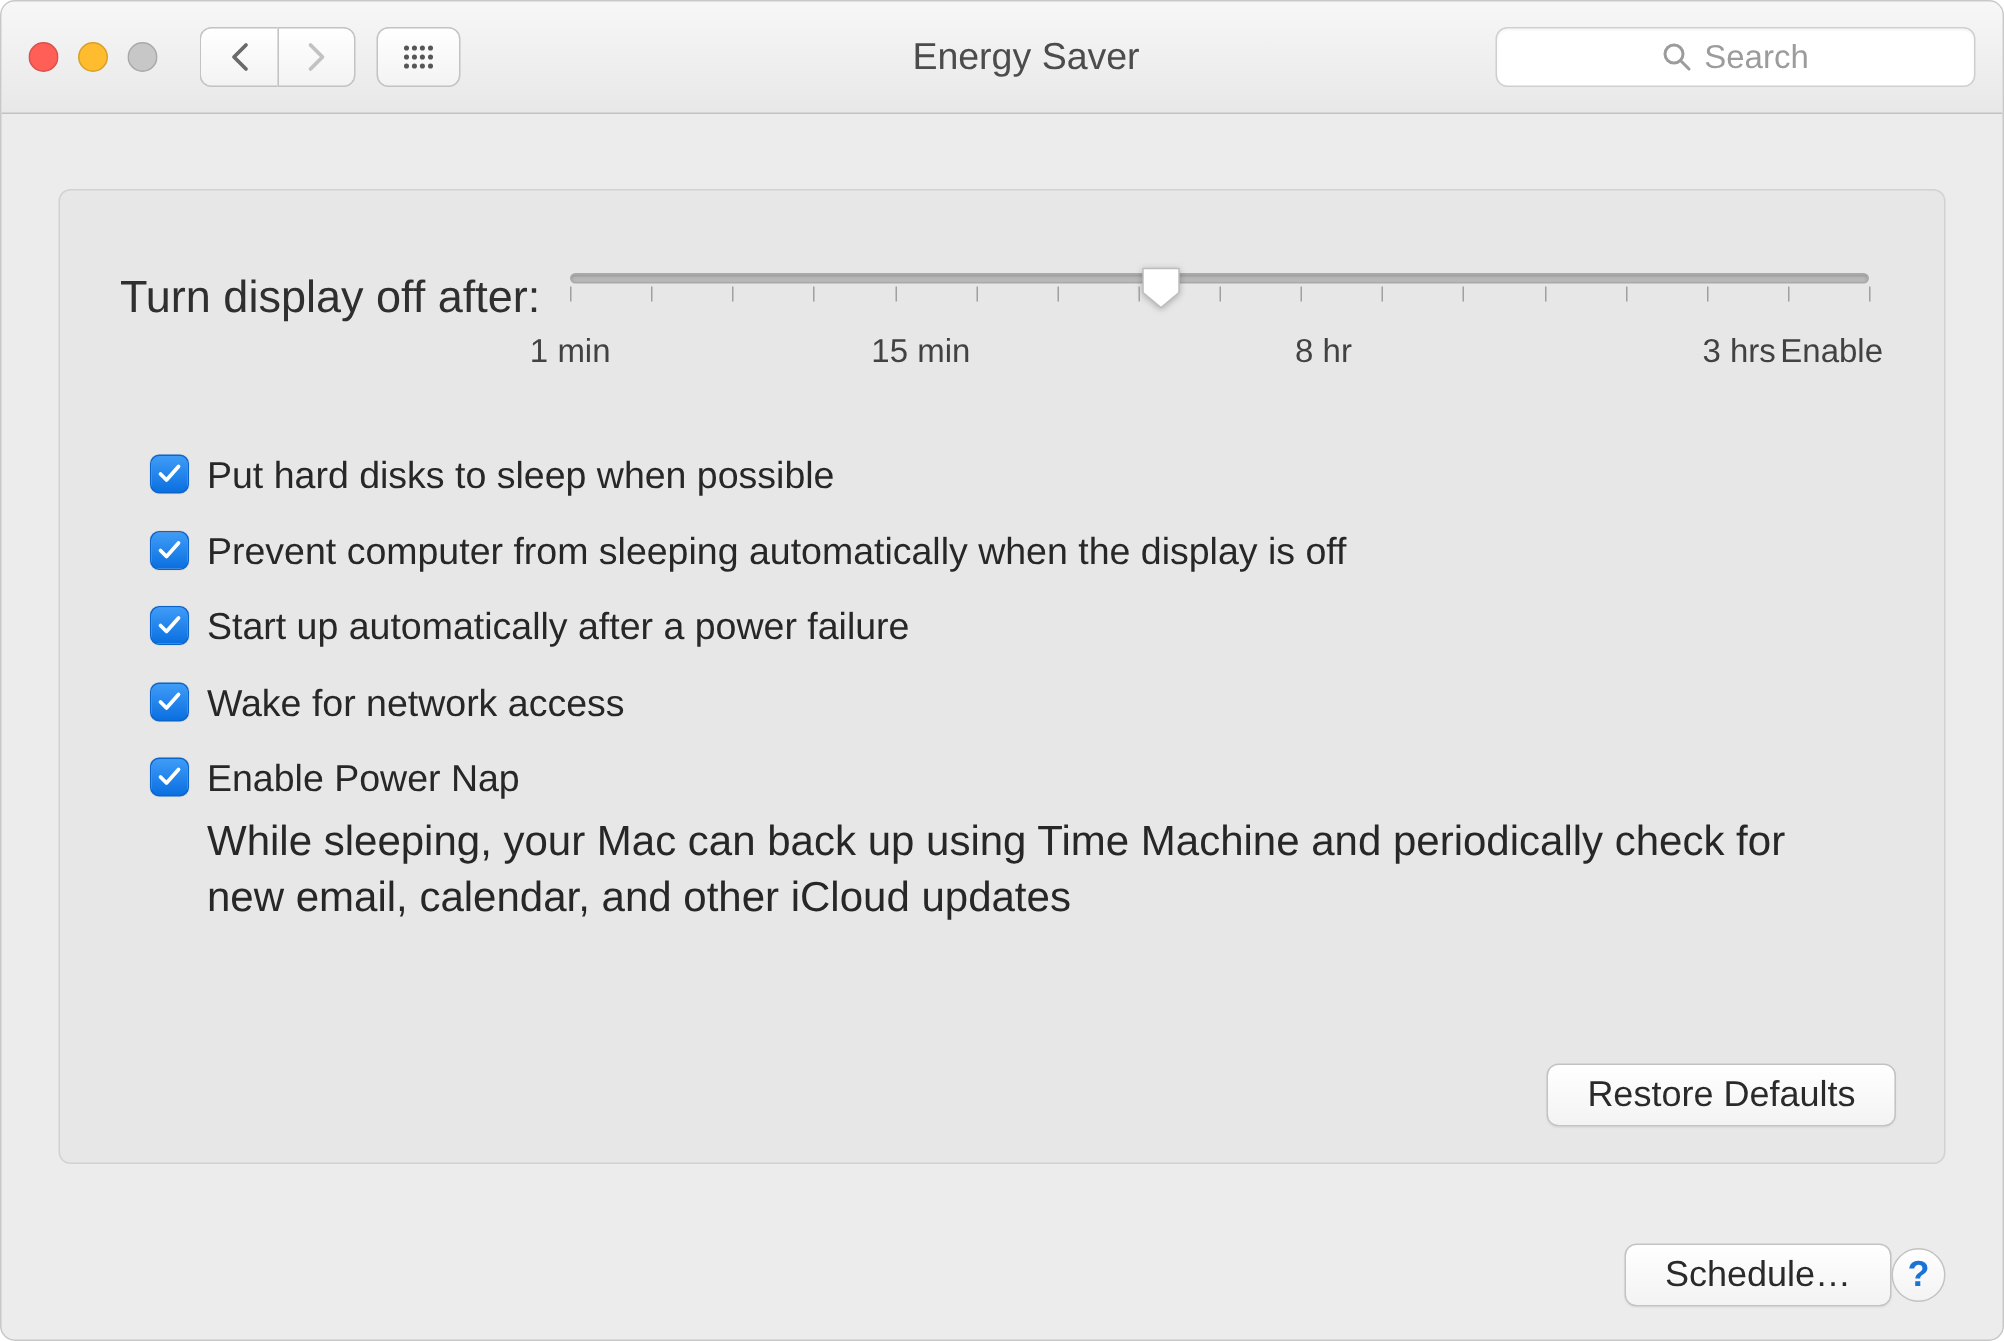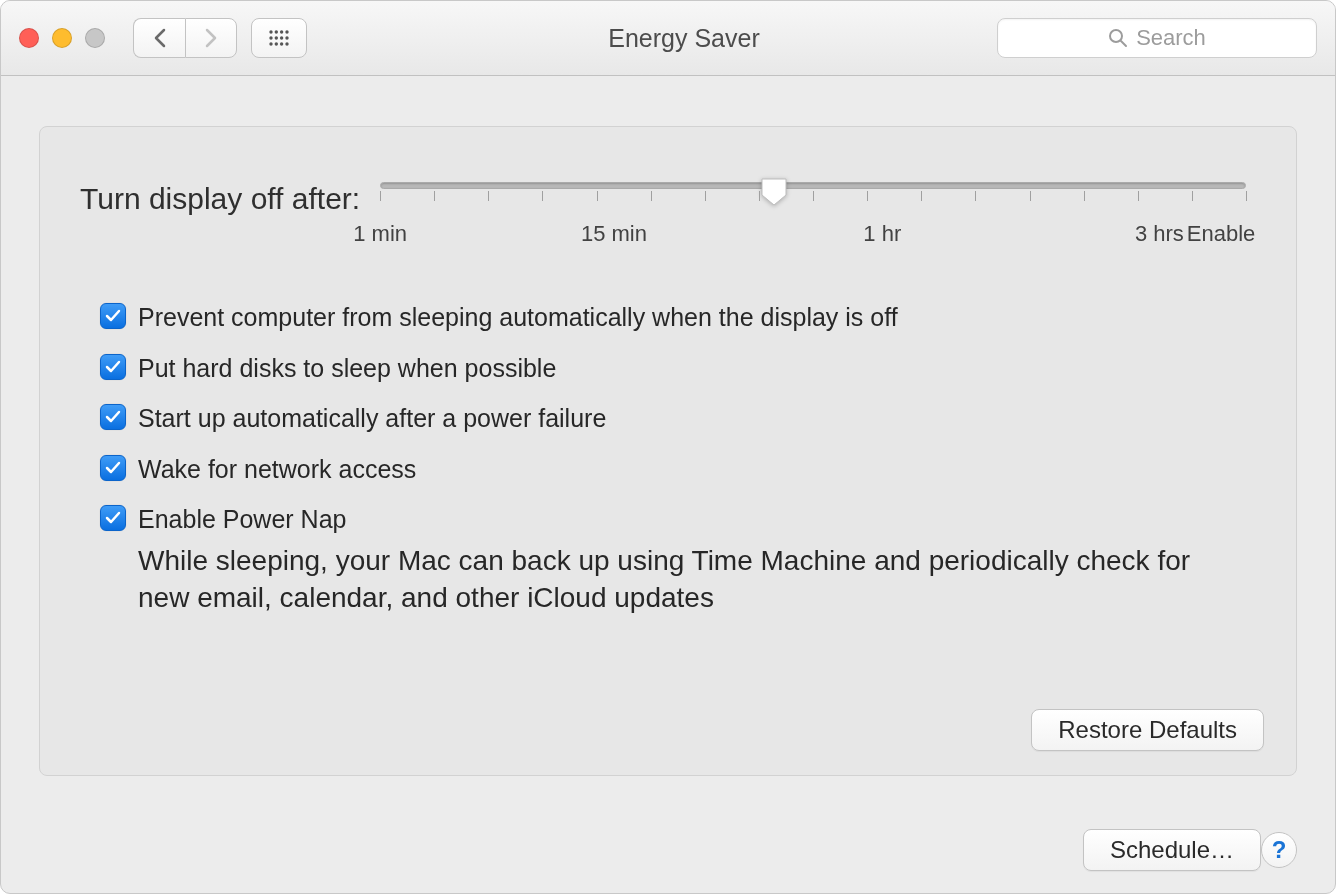--- a/index.html
+++ b/index.html
@@ -300,43 +300,43 @@
               <div class="tick" style="left: 68.75%;"></div>
               <div class="tick" style="left: 75%;"></div>
               <div class="tick" style="left: 81.25%;"></div>
               <div class="tick" style="left: 87.5%;"></div>
               <div class="tick" style="left: 93.75%;"></div>
               <div class="tick" style="left: 100%;"></div>
             </div>
           <div class="tick-labels" id="tick-labels">
               <div class="tick-label" style="left: 0%;">1 min</div>
               <div class="tick-label" style="left: 27%;">15 min</div>
-              <div class="tick-label" style="left: 58%;">1 hr</div>
+              <div class="tick-label" style="left: 58%;">8 hr</div>
               <div class="tick-label" style="left: 90%;">3 hrs</div>
               <div class="tick-label" style="left: 99.5%; transform: translateX(-80%);">Enable</div>
             </div>
         </div>
       </div>
 
       <div class="options" id="options">
           <div class="opt-row">
             <div class="checkbox">
               <svg viewBox="0 0 18 18">
                 <path d="M3 9 L7 13 L15 4" stroke="#fff" stroke-width="2.5" fill="none" stroke-linecap="round" stroke-linejoin="round"></path>
               </svg>
             </div>
+            <div class="opt-label">Put hard disks to sleep when possible</div>
+          </div>
+          <div class="opt-row">
+            <div class="checkbox">
+              <svg viewBox="0 0 18 18">
+                <path d="M3 9 L7 13 L15 4" stroke="#fff" stroke-width="2.5" fill="none" stroke-linecap="round" stroke-linejoin="round"></path>
+              </svg>
+            </div>
             <div class="opt-label">Prevent computer from sleeping automatically when the display is off</div>
-          </div>
-          <div class="opt-row">
-            <div class="checkbox">
-              <svg viewBox="0 0 18 18">
-                <path d="M3 9 L7 13 L15 4" stroke="#fff" stroke-width="2.5" fill="none" stroke-linecap="round" stroke-linejoin="round"></path>
-              </svg>
-            </div>
-            <div class="opt-label">Put hard disks to sleep when possible</div>
           </div>
           <div class="opt-row">
             <div class="checkbox">
               <svg viewBox="0 0 18 18">
                 <path d="M3 9 L7 13 L15 4" stroke="#fff" stroke-width="2.5" fill="none" stroke-linecap="round" stroke-linejoin="round"></path>
               </svg>
             </div>
             <div class="opt-label">Start up automatically after a power failure</div>
           </div>
           <div class="opt-row">

